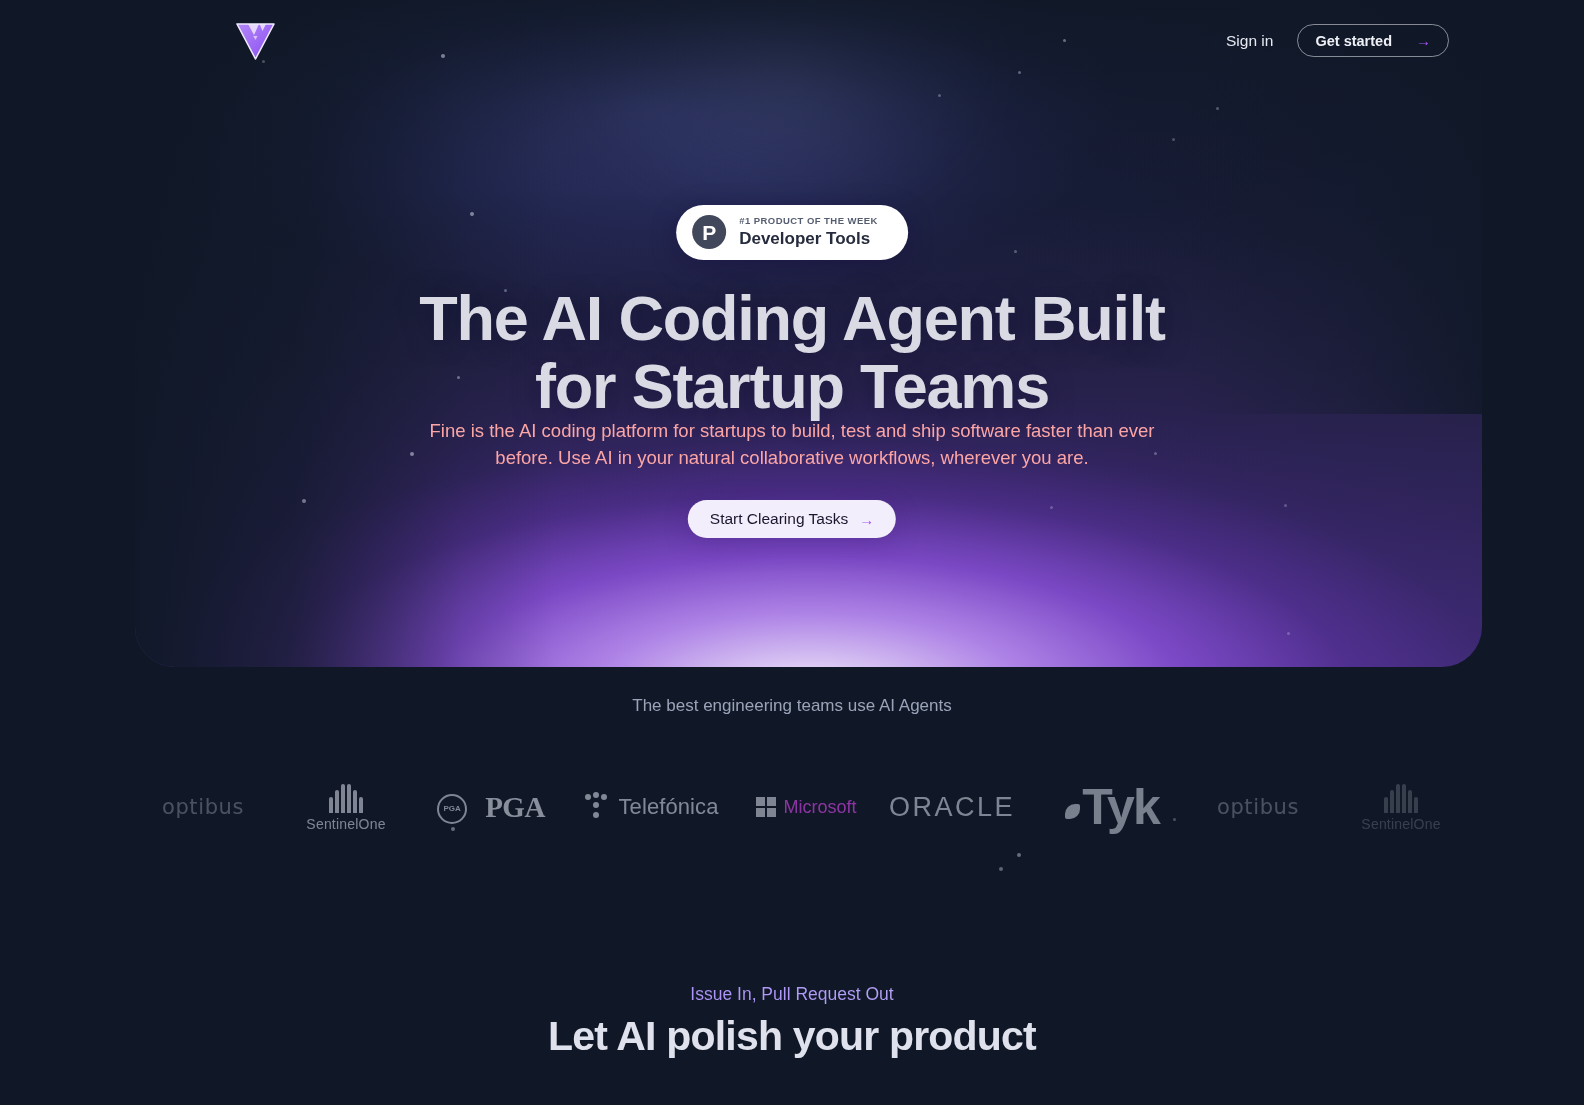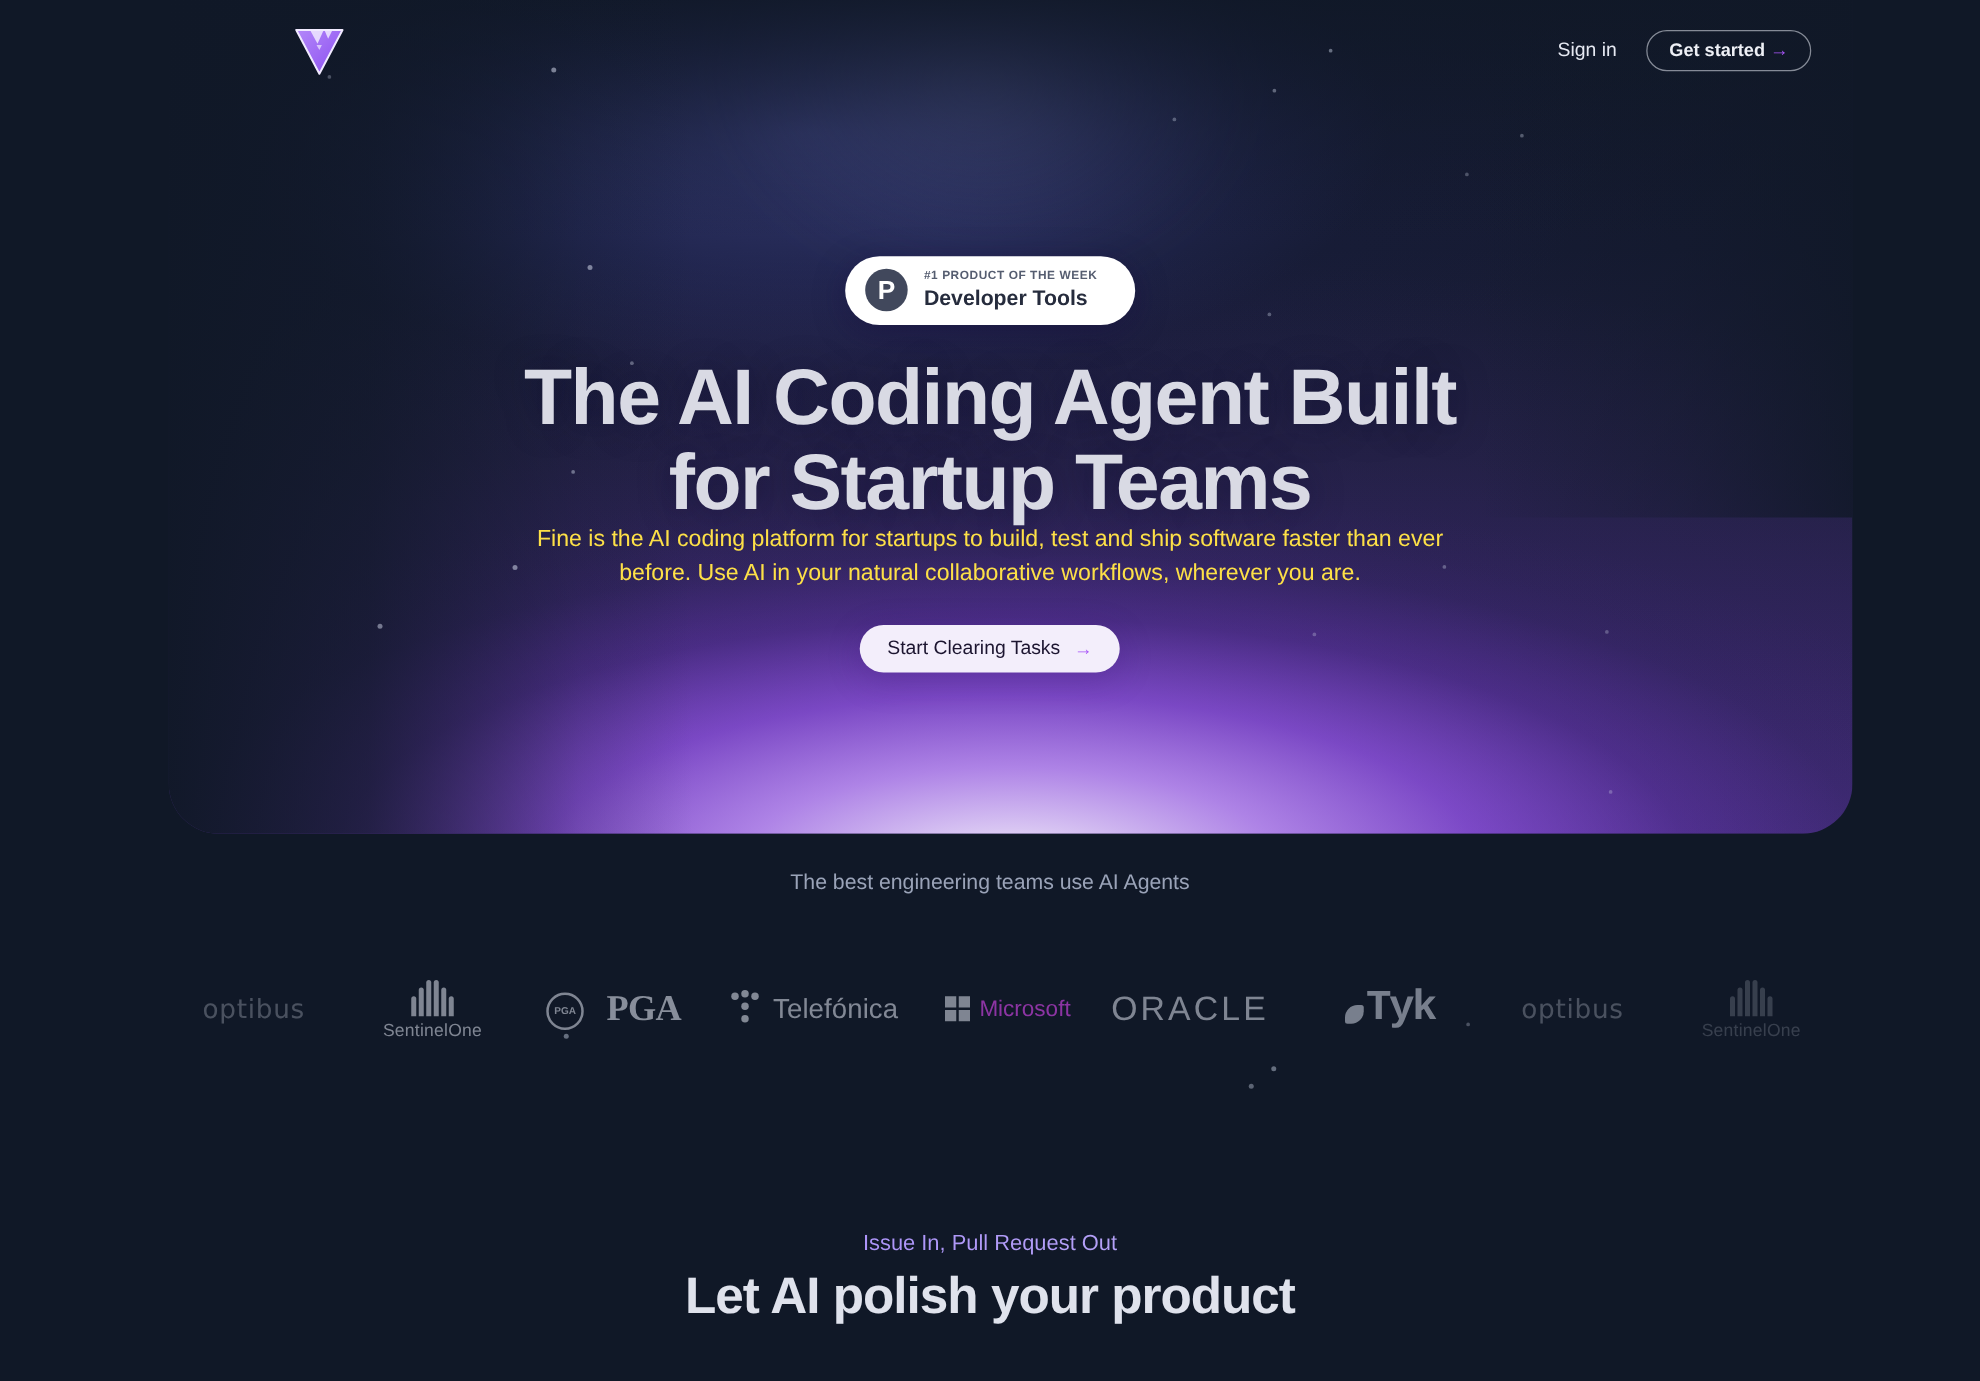--- a/index.html
+++ b/index.html
@@ -145,21 +145,21 @@
   .signin {
     color: #e6e9f2;
     font-size: 15.5px;
     text-decoration: none;
     cursor: pointer;
     white-space: nowrap;
   }
   .get-started {
     display: inline-flex;
     align-items: center;
-    gap: 4px;
+    gap: 24px;
     height: 33px;
     padding: 0 17px;
     border: 1px solid rgba(230,233,242,0.55);
     border-radius: 999px;
     color: #eef0f6;
     font-size: 14.5px;
     font-weight: 700;
     background: transparent;
     cursor: pointer;
     white-space: nowrap;
@@ -234,21 +234,21 @@
 
   .subhead {
     position: absolute;
     left: 50%;
     transform: translateX(-50%);
     top: 417px;
     width: 760px;
     text-align: center;
     font-size: 18.5px;
     line-height: 27px;
-    color: #fde047;
+    color: #fca5a5;
   }
 
   .cta {
     position: absolute;
     left: 50%;
     transform: translateX(-50%);
     top: 500px;
     display: inline-flex;
     align-items: center;
     gap: 11px;
@@ -317,21 +317,21 @@
   .b-tel { display: flex; align-items: center; gap: 9px; justify-content: space-between; }
   .b-tel .dots { position: relative; width: 24px; height: 32px; }
   .b-tel .dots span { position: absolute; width: 6px; height: 6px; border-radius: 50%; background: #c8cdd9; }
   .b-tel .word { font-size: 22px; color: #c8cdd9; letter-spacing: 0.1px; }
   .b-ms { display: flex; align-items: center; gap: 8px; }
   .b-ms .grid { display: grid; grid-template-columns: 9px 9px; grid-template-rows: 9px 9px; gap: 2px; }
   .b-ms .grid i { display: block; background: #c3c8d4; }
   .b-ms .word { font-size: 18px; color: #d946ef; }
   .b-oracle { font-size: 27px; letter-spacing: 2.5px; color: #c3c8d4; font-weight: 400; text-align: right; }
   .b-tyk { display:flex; align-items:center; }
-  .b-tyk .word { font-size: 34px; font-weight: 700; color: #b9bfcc; letter-spacing: -2px; font-family: Liberation Mono, monospace; }
+  .b-tyk .word { font-size: 50px; font-weight: 700; color: #b9bfcc; letter-spacing: -2px; font-family: Liberation Sans, sans-serif; }
   .b-tyk .leaf { width: 15px; height: 15px; background: #b9bfcc; border-radius: 10px 2px 10px 2px; margin-right: 2px; margin-top: 8px; }
 
   
   .eyebrow {
     position: absolute;
     left: 0; top: 984px;
     width: 1584px;
     text-align: center;
     font-size: 17.5px;
     background: linear-gradient(90deg, #8b5cf6 0%, #a78bfa 35%, #cfcdf0 100%);

